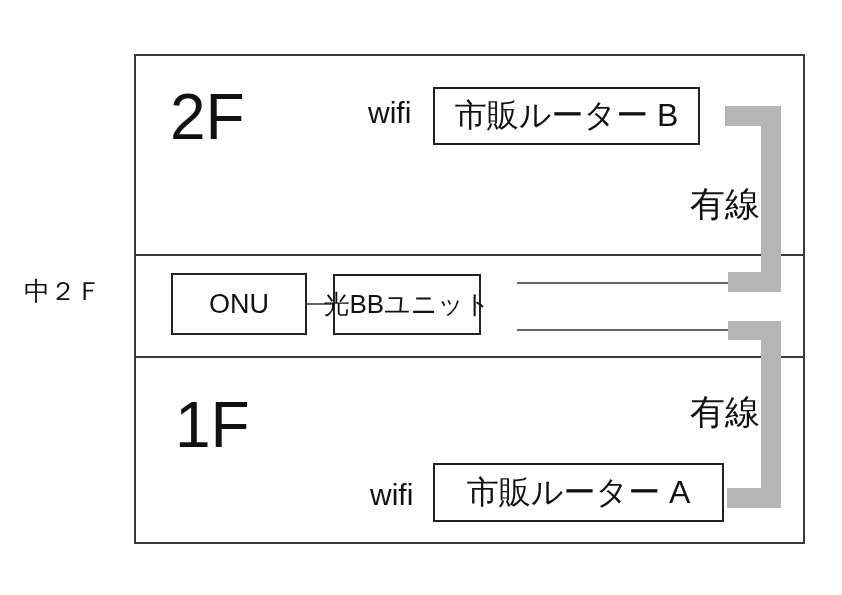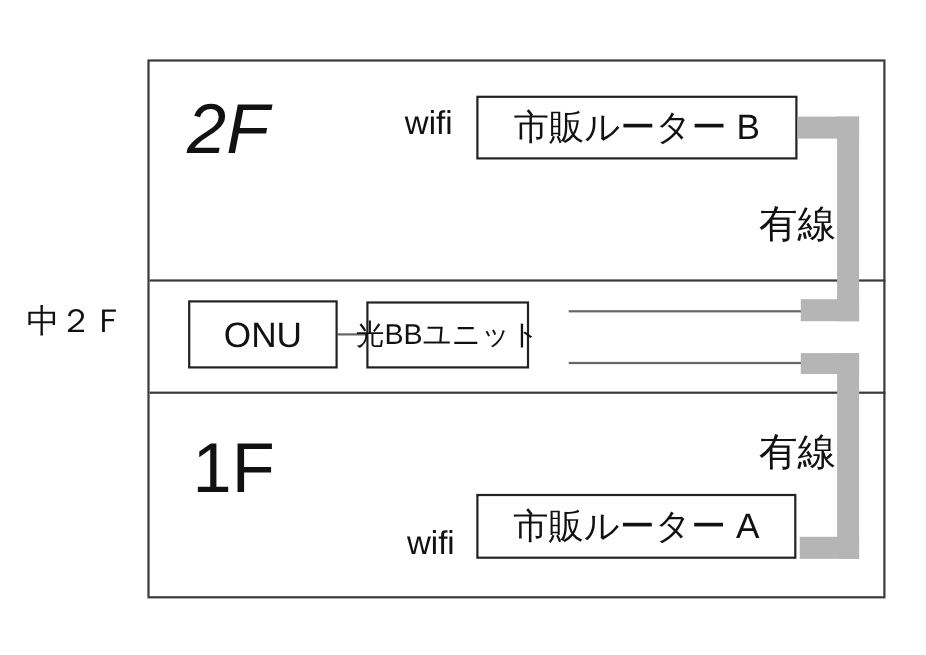--- a/index.html
+++ b/index.html
@@ -28,45 +28,45 @@
     z-index:0;
   }
   .divider{
     height:2px;background:var(--border);z-index:1;
   }
   .divider-1{left:136px;top:254px;width:669px;}
   .divider-2{left:136px;top:356px;width:669px;}
   .floor-label{
     font-size:64px;line-height:1;z-index:2;white-space:nowrap;
   }
-  .floor-2f{left:170px;top:85px;font-style:italic;}
+  .floor-2f{left:170px;top:85px;}
   .floor-1f{left:175px;top:383px;margin-top:10px;}
   .mid-label{
-    left:24px;top:278px;font-size:30px;line-height:1;z-index:2;white-space:nowrap;
+    left:24px;top:278px;font-size:26px;line-height:1;z-index:2;white-space:nowrap;
   }
   .wifi-label{
     font-size:30px;line-height:1;z-index:2;white-space:nowrap;text-align:right;
   }
   .wifi-top{left:368px;top:98px;}
   .wifi-bottom{left:370px;top:480px;}
   .wired-label{
     font-size:35px;line-height:1;z-index:6;white-space:nowrap;
   }
   .wired-top{left:690px;top:186px;}
   .wired-bottom{left:690px;top:394px;}
   .device-box{
     background:var(--bg);
     border:2px solid var(--box-border);
     box-sizing:border-box;
     display:flex;align-items:center;justify-content:center;
     z-index:3;white-space:nowrap;
   }
-  .router-b{left:433px;top:87px;width:292px;height:58px;font-size:32px;}
-  .router-a{left:433px;top:449px;width:291px;height:59px;font-size:32px;}
-  .onu-box{left:171px;top:273px;width:136px;height:62px;font-size:32px;}
+  .router-b{left:433px;top:87px;width:267px;height:58px;font-size:32px;}
+  .router-a{left:433px;top:463px;width:291px;height:59px;font-size:32px;}
+  .onu-box{left:171px;top:273px;width:136px;height:62px;font-size:27px;}
   .bb-box{left:333px;top:274px;width:148px;height:61px;font-size:26px;}
   .cable{
     background:var(--cable);z-index:5;
   }
   .cable-b-h1{left:725px;top:106px;width:56px;height:20px;}
   .cable-b-v {left:761px;top:106px;width:20px;height:186px;}
   .cable-b-h2{left:728px;top:272px;width:53px;height:20px;}
   .cable-a-h1{left:728px;top:321px;width:53px;height:19px;}
   .cable-a-v {left:761px;top:321px;width:20px;height:187px;}
   .cable-a-h2{left:727px;top:488px;width:54px;height:20px;}

